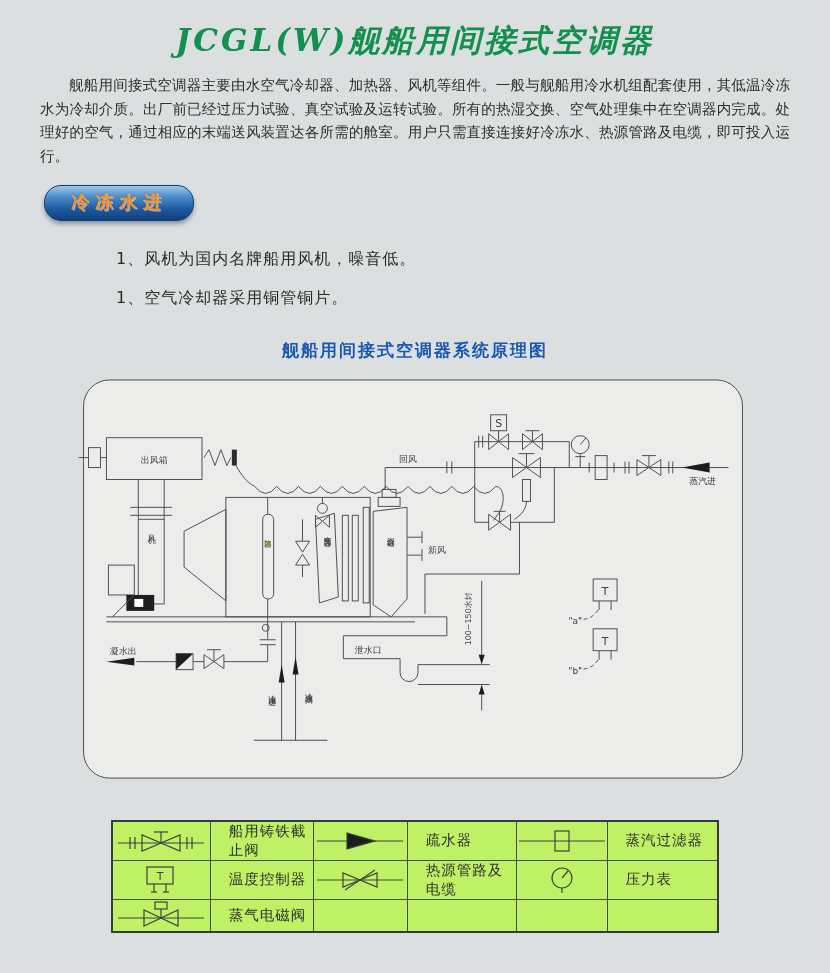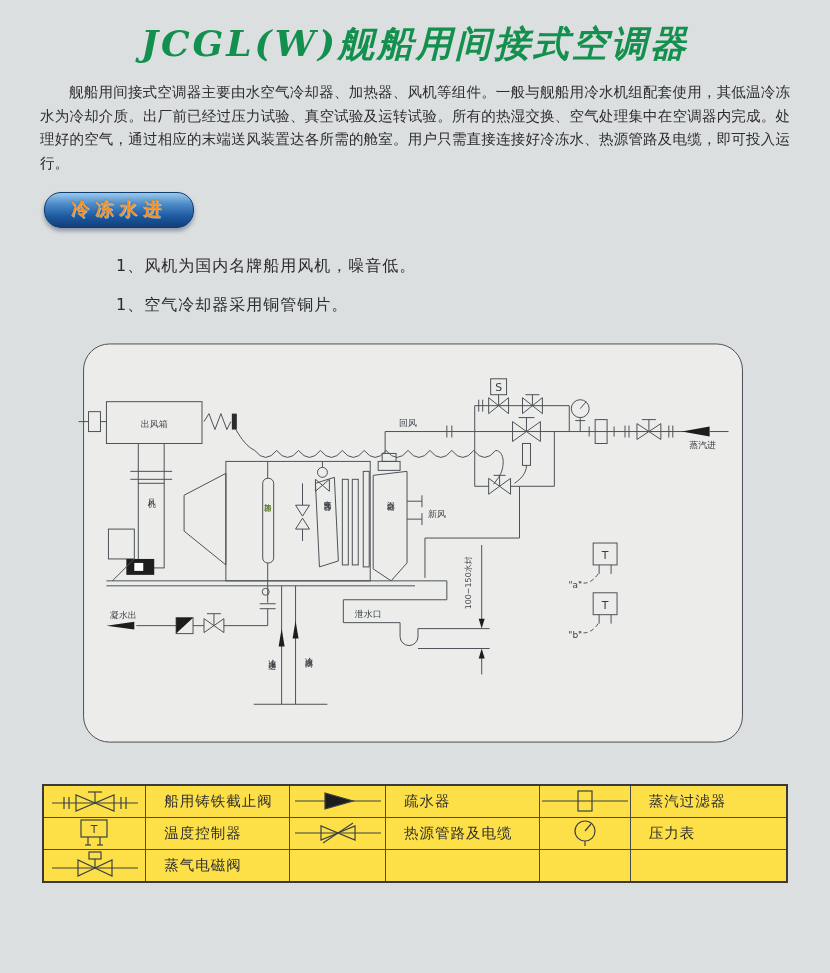--- a/index.html
+++ b/index.html
@@ -7,21 +7,21 @@
     width:830px;height:973px;overflow:hidden;
     background:#dcdfe0;
     font-family:"DejaVu Sans",sans-serif;
     color:#2e2e2e;
   }
   .page{padding:4px 38px 0;}
   .main-title{
     text-align:center;
     font-family:"DejaVu Serif",serif;
     font-style:italic;font-weight:bold;
-    font-size:36px;letter-spacing:3px;
+    font-size:31px;letter-spacing:3px;
     color:#14904e;
     margin:16px 0 12px;
   }
   .intro{
     font-size:14.5px;line-height:1.63;
     text-indent:2em;text-align:justify;
     color:#2d2d2d;margin:0 2px;
   }
   .badge{
     display:inline-block;margin:16px 0 0 6px;
@@ -41,22 +41,22 @@
     font-size:17px;letter-spacing:2px;margin:30px 0 8px;
   }
   .diagram-wrap{width:680px;margin:0 auto;}
   svg text{fill:#3a3f44;stroke:none;font-family:"DejaVu Sans",sans-serif;}
   svg .dlab{font-size:9px;text-anchor:middle;}
   svg .slab{font-size:8px;text-anchor:middle;}
   svg .vt{writing-mode:vertical-rl;text-orientation:upright;letter-spacing:1px;}
   svg .glab{fill:#5f7a2e;}
   svg .dash{stroke-dasharray:4 3;}
   .legend-table{
-    width:746px;margin:18px auto 0;
-    border-collapse:collapse;background:#fde047;
+    width:608px;margin:18px auto 0;
+    border-collapse:collapse;background:#bef264;
     border:2px solid #3a3a3a;
   }
   .legend-table td{
     border:1px solid #4a4a4a;height:31px;
     font-size:14.5px;color:#2f2f2f;padding:0 6px;
   }
   .legend-table td.sym{text-align:center;padding:0;}
   .legend-table td.lab{padding-left:18px;letter-spacing:1px;}
   .legend-table svg{vertical-align:middle;}
 </style>
@@ -71,20 +71,21 @@
 
   <div class="badge">
     <span>冷冻水进</span>
   </div>
 
   <ul class="features">
     <li>1、风机为国内名牌船用风机，噪音低。</li>
     <li>1、空气冷却器采用铜管铜片。</li>
   </ul>
 
+  <div class="diagram-title">舰船用间接式空调器系统原理图</div>
 
   <div class="diagram-wrap">
     <svg viewBox="0 0 680 430" width="680" height="428">
       <g stroke="#4b5156" fill="none" stroke-width="1">
 
         <rect x="7" y="10" width="662" height="400" rx="26" fill="#ecedeb"></rect>
 
         <rect x="30" y="68" width="96" height="42"></rect>
         <line x1="2" y1="88" x2="12" y2="88"></line>
           <rect x="12" y="78" width="12" height="20"></rect>

